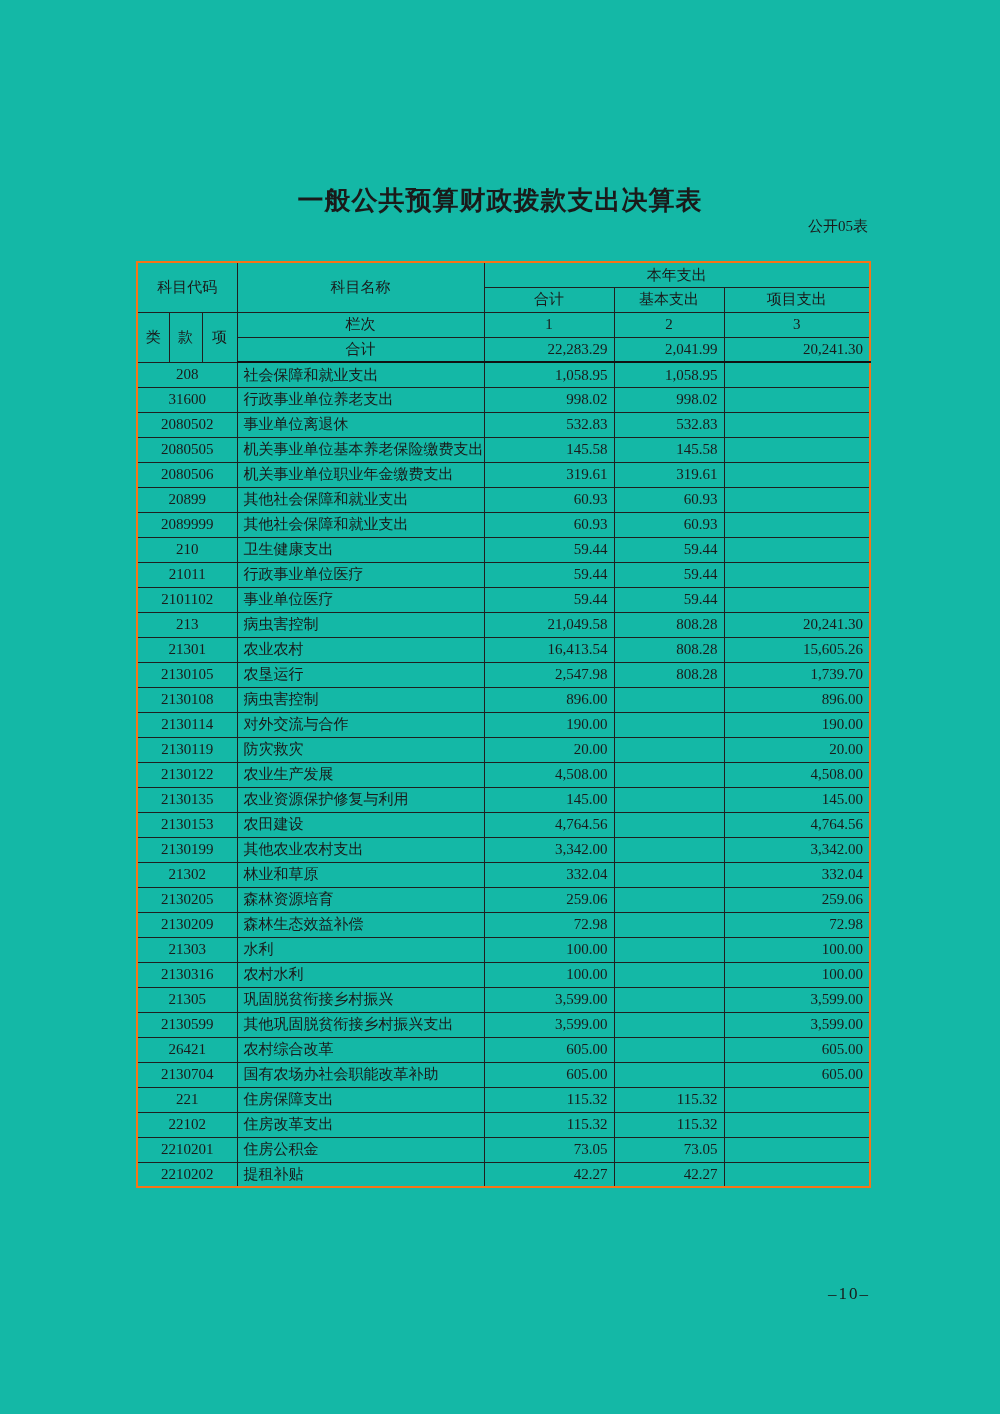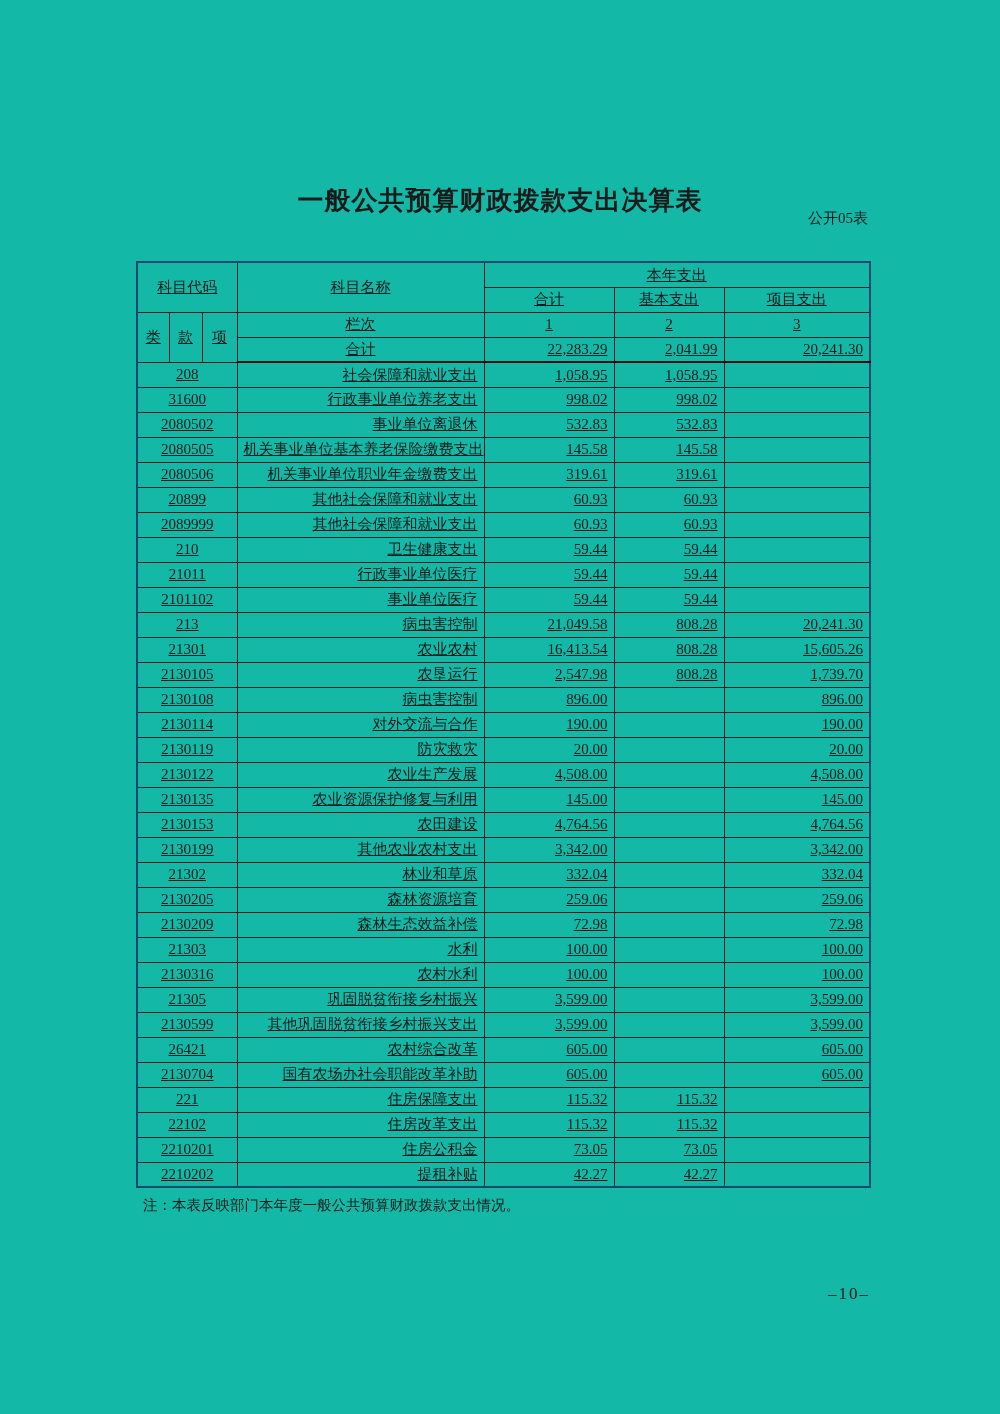--- a/index.html
+++ b/index.html
@@ -19,21 +19,21 @@
     top: 183px;
     left: 0;
     width: 100%;
     text-align: center;
     font-size: 26px;
     font-weight: bold;
     letter-spacing: 1px;
   }
   .table-label {
     position: absolute;
-    top: 209px;
+    top: 217px;
     right: 132px;
     font-size: 15px;
   }
   .meta-line {
     position: absolute;
     top: 239px;
     left: 143px;
     right: 132px;
     font-size: 15px;
   }
@@ -50,24 +50,24 @@
   table.budget td, table.budget th {
     border: 1px solid #1f1f1f;
     font-size: 15px;
     font-weight: normal;
     height: 25px;
     padding: 0 6px;
     overflow: hidden;
     white-space: nowrap;
     line-height: 1.1;
   }
-  table.budget { border: 2px solid #0c4a6e; text-decoration: underline; }
+  table.budget { border: 2px solid #f97316; }
   table.budget .center { text-align: center; }
   table.budget .num { text-align: right; }
-  table.budget .name { text-align: right; }
+  table.budget .name { text-align: left; }
   table.budget .code { text-align: center; }
   table.budget tr.total-row td { border-bottom: 2px solid #111; }
   .note {
     position: absolute;
     top: 1196px;
     left: 143px;
     font-size: 14.5px;
   }
   .page-number {
     position: absolute;
@@ -353,17 +353,16 @@
         <tr>
           <td class="code" colspan="3">2210202</td>
           <td class="name">提租补贴</td>
           <td class="num">42.27</td>
           <td class="num">42.27</td>
           <td class="num"></td>
         </tr>
       </tbody>
   </table>
 
-  <div class="note">注：本表反映部门本年度一般公共预算财政拨款支出情况。</div>
 
   <div class="page-number">–10–</div>
 
 </div>
 
 </body></html>

